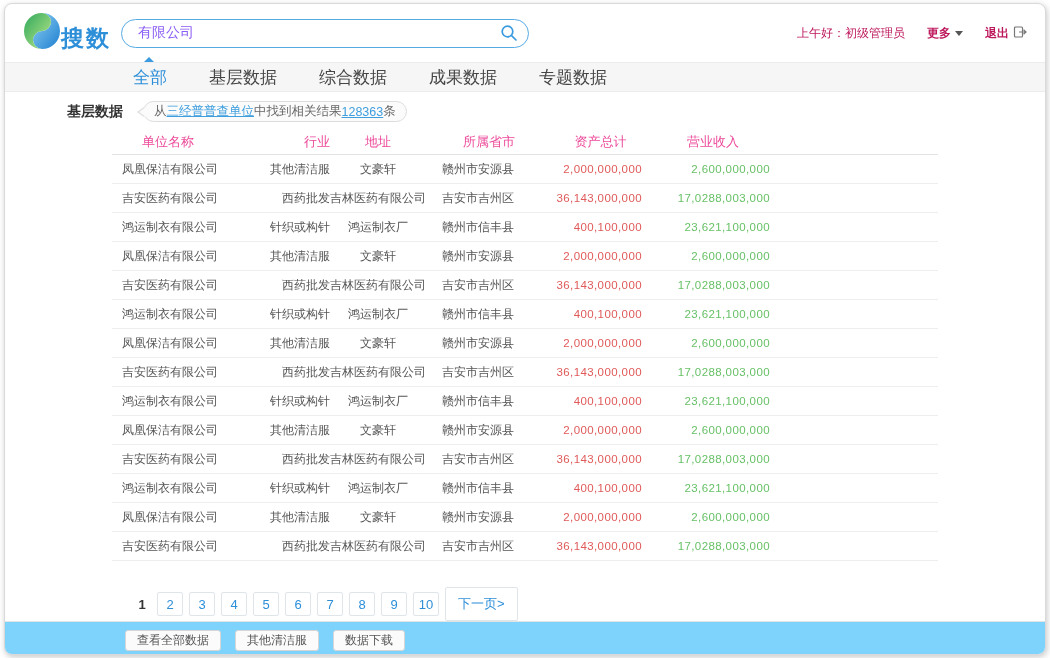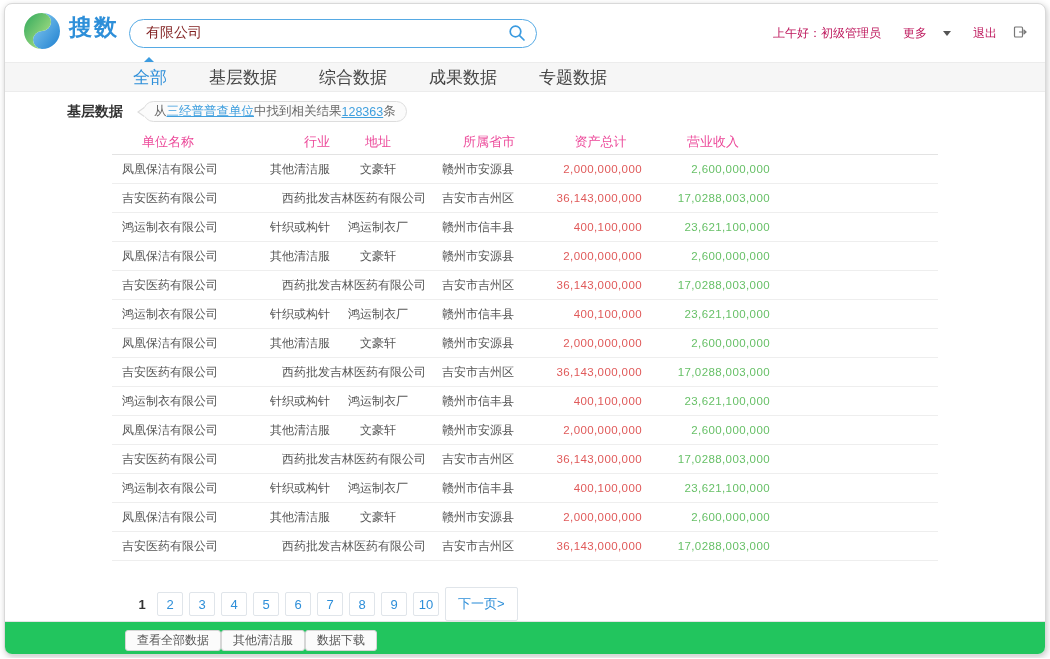--- a/index.html
+++ b/index.html
@@ -5,33 +5,33 @@
   * { margin:0; padding:0; box-sizing:border-box; }
   html,body { background:#fff; font-family:"Liberation Sans","DejaVu Sans",sans-serif; }
   .window{
     width:1042px; height:652px; margin:3px auto; background:#fff;
     border:1px solid #d9d9d9; border-radius:8px;
     box-shadow:1px 2px 6px rgba(0,0,0,.22);
     display:flex; flex-direction:column; overflow:hidden;
   }
   
   .topbar{ position:relative; height:58px; display:flex; align-items:center; padding:0 18px; flex:none; }
-  .brand{ display:flex; align-items:flex-start; gap:8px; }
+  .brand{ display:flex; align-items:flex-end; }
   .brand-name{ font-size:23px; font-weight:bold; color:#2e8fd9; letter-spacing:2px; }
   .searchwrap{ margin-left:10px; }
   .searchbox{
     width:408px; height:29px; border:1.5px solid #56aae4; border-radius:15px;
     display:flex; align-items:center; padding:0 10px 0 16px; background:#fff;
   }
-  .searchbox input{ flex:1; border:none; outline:none; font-size:14px; color:#7f1d1d; background:transparent; font-family:inherit; }
+  .searchbox input{ flex:1; border:none; outline:none; font-size:14px; color:#8b5cf6; background:transparent; font-family:inherit; }
   .search-icon{ width:18px; height:18px; display:flex; cursor:pointer; }
   .caret{ position:absolute; left:139px; top:53px; width:0; height:0;
     border-left:5px solid transparent; border-right:5px solid transparent; border-bottom:5px solid #3b9be0; }
   .userarea{ margin-left:auto; display:flex; align-items:center; gap:22px; font-size:12px; color:#be185d; }
-  .more,.logout{ display:flex; align-items:center; gap:16px; cursor:pointer; }
+  .more,.logout{ display:flex; align-items:center; gap:4px; cursor:pointer;font-weight:bold; }
   .tri{ width:0; height:0; border-left:4px solid transparent; border-right:4px solid transparent; border-top:5px solid #555; display:inline-block; }
   
   .tabs{ height:30px; background:#f6f6f6; border-top:1px solid #ececec; border-bottom:1px solid #ececec;
     display:flex; align-items:center; padding-left:128px; flex:none; }
   .tab{ font-size:17px; color:#454545; margin-right:42px; cursor:pointer; text-decoration:none; }
   .tab.active span{ color:#2e8fd9; }
   
   .resultline{ display:flex; align-items:center; padding:9px 0 8px 62px; flex:none; }
   .section-label{ font-size:14px; font-weight:bold; color:#333; }
   .pill{ position:relative; margin-left:20px; border:1px solid #ddd; background:#fbfbfb; border-radius:11px;
@@ -61,22 +61,22 @@
   .td.revenue{ color:#67c067; }
   
   .pagination{ display:flex; align-items:center; margin:26px 0 0 126px; flex:none; }
   .current{ width:22px; text-align:center; font-size:13px; font-weight:bold; color:#333; margin-right:4px; }
   .pages{ display:flex; }
   .pagebox{ min-width:26px; height:24px; border:1px solid #e0e5ea; border-radius:2px; background:#fff;
     color:#2e8fd9; font-size:13px; display:flex; align-items:center; justify-content:center;
     margin-right:6px; cursor:pointer; text-decoration:none; }
   .pagebox.next{ padding:16px 12px; }
   
-  .bottombar{ margin-top:auto; height:37px; background:#22c55e; border-top:1px solid #e4e4e4;
-    display:flex; align-items:center; padding-left:120px; flex:none; }
+  .bottombar{ margin-top:auto; height:37px; background:#7dd3fc; border-top:1px solid #e4e4e4;
+    display:flex; align-items:center; gap:14px; padding-left:120px; flex:none; }
   .fbtn{ height:21px; padding:0 11px; font-size:12px; color:#555; background:#fbfbfb;
     border:1px solid #d6d6d6; border-radius:3px; cursor:pointer; font-family:inherit; }
 </style>
 </head>
 <body>
 
 <div class="window">
 
   <header class="topbar">
     <div class="brand">

